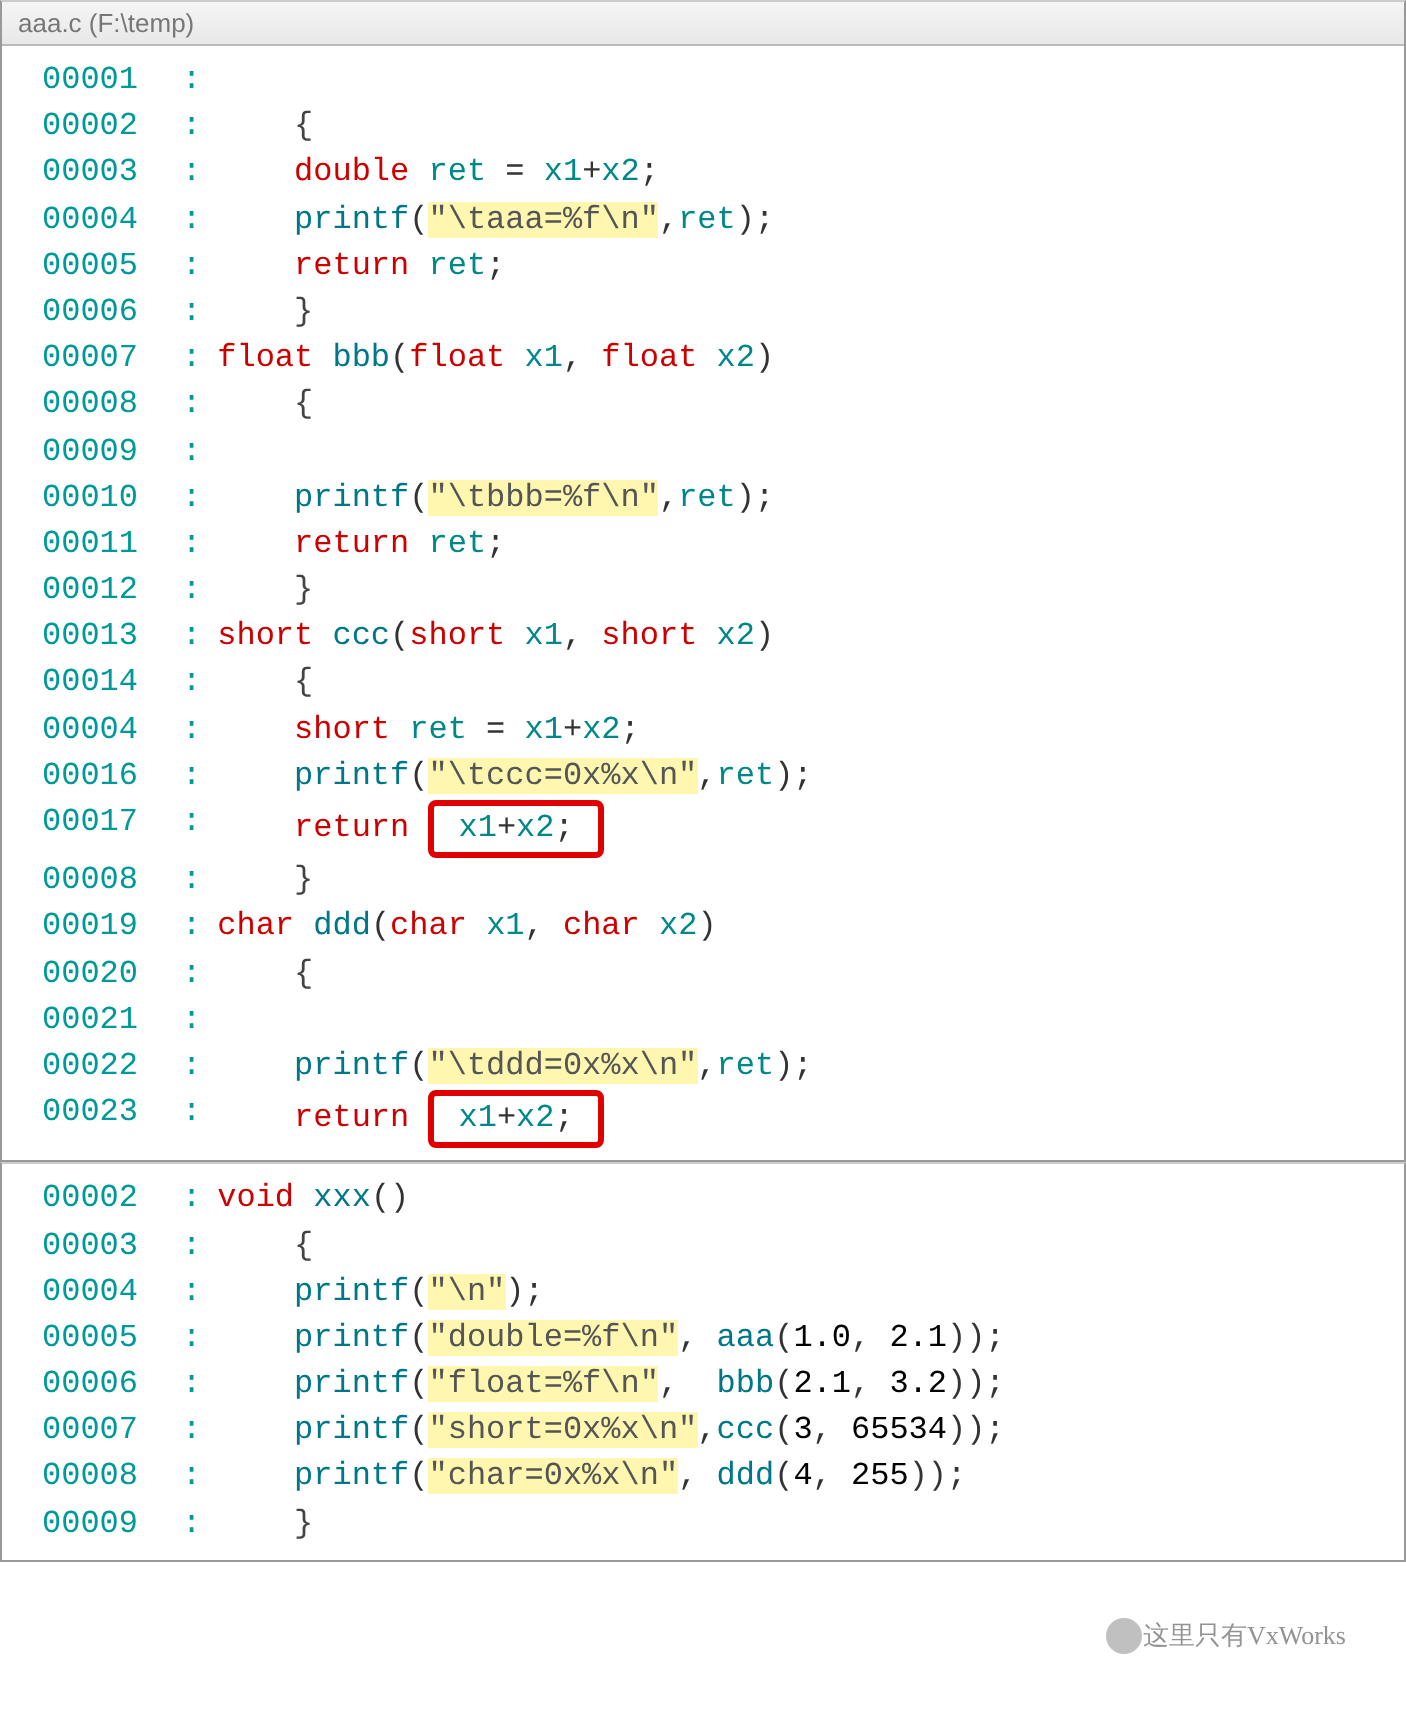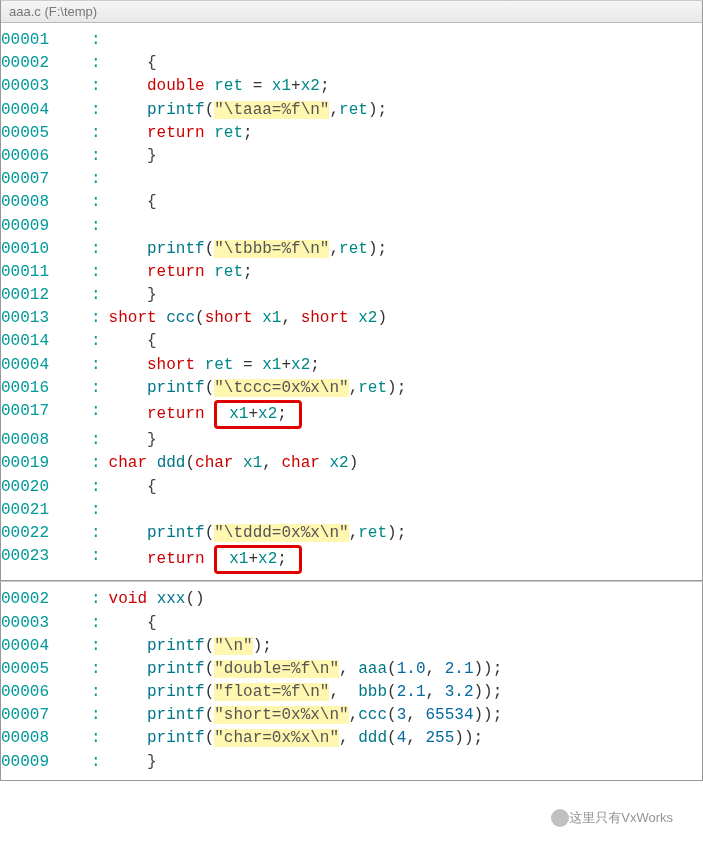--- a/index.html
+++ b/index.html
@@ -27,49 +27,49 @@
 }
 .code-line {
   display: flex;
   align-items: flex-start;
   line-height: 1.45;
   white-space: pre;
 }
 .line-num {
   color: #009999;
   width: 90px;
-  text-align: left;
+  text-align: center;
   padding-right: 2px;
   user-select: none;
 }
 .colon {
   color: #009999;
   padding-right: 8px;
 }
 .code-content {
   flex: 1;
 }
 .kw { color: #cc0000; }
 .fn { color: #007788; }
 .param { color: #008888; }
 .str { color: #555; background: #fff7b0; }
-.num { color: #0369a1; }
+.num { color: #000000; }
 .brace { color: #444; }
 .plain { color: #333; }
 .highlight-box {
   border: 3px solid #e00000;
   border-radius: 4px;
   padding: 0 12px;
   display: inline-block;
 }
 .watermark {
   position: fixed;
   right: 30px;
   bottom: 28px;
-  font-family: Liberation Sans, sans-serif;
+  font-family: Liberation Serif, serif;
   font-size: 13px;
   color: rgba(120,120,120,0.8);
   display: flex;
   align-items: flex-start;
   gap: 0;
   pointer-events: none;
 }
 .watermark-icon {
   width: 18px;
   height: 18px;
@@ -84,21 +84,21 @@
 <div id="root">
     <div class="file-panel">
       <div class="file-header">aaa.c (F:\temp)</div>
       <div class="code-area">
         <div class="code-line"><span class="line-num">00001</span><span class="colon">:</span></div>
         <div class="code-line"><span class="line-num">00002</span><span class="colon">:</span><span class="code-content">    <span class="brace">{</span></span></div>
         <div class="code-line"><span class="line-num">00003</span><span class="colon">:</span><span class="code-content">    <span class="kw">double </span><span class="param">ret</span><span class="plain"> = </span><span class="param">x1</span><span class="plain">+</span><span class="param">x2</span><span class="plain">;</span></span></div>
         <div class="code-line"><span class="line-num">00004</span><span class="colon">:</span><span class="code-content">    <span class="fn">printf</span><span class="plain">(</span><span class="str">"\taaa=%f\n"</span><span class="plain">,</span><span class="param">ret</span><span class="plain">);</span></span></div>
         <div class="code-line"><span class="line-num">00005</span><span class="colon">:</span><span class="code-content">    <span class="kw">return </span><span class="param">ret</span><span class="plain">;</span></span></div>
         <div class="code-line"><span class="line-num">00006</span><span class="colon">:</span><span class="code-content">    <span class="brace">}</span></span></div>
-        <div class="code-line"><span class="line-num">00007</span><span class="colon">:</span></div>
+        <div class="code-line"><span class="line-num">00007</span><span class="colon">:</span><span class="code-content"><span class="kw">float </span><span class="fn">bbb</span><span class="plain">(</span><span class="kw">float </span><span class="param">x1</span><span class="plain">, </span><span class="kw">float </span><span class="param">x2</span><span class="plain">)</span></span></div>
         <div class="code-line"><span class="line-num">00008</span><span class="colon">:</span><span class="code-content">    <span class="brace">{</span></span></div>
         <div class="code-line"><span class="line-num">00009</span><span class="colon">:</span></div>
         <div class="code-line"><span class="line-num">00010</span><span class="colon">:</span><span class="code-content">    <span class="fn">printf</span><span class="plain">(</span><span class="str">"\tbbb=%f\n"</span><span class="plain">,</span><span class="param">ret</span><span class="plain">);</span></span></div>
         <div class="code-line"><span class="line-num">00011</span><span class="colon">:</span><span class="code-content">    <span class="kw">return </span><span class="param">ret</span><span class="plain">;</span></span></div>
         <div class="code-line"><span class="line-num">00012</span><span class="colon">:</span><span class="code-content">    <span class="brace">}</span></span></div>
         <div class="code-line"><span class="line-num">00013</span><span class="colon">:</span><span class="code-content"><span class="kw">short </span><span class="fn">ccc</span><span class="plain">(</span><span class="kw">short </span><span class="param">x1</span><span class="plain">, </span><span class="kw">short </span><span class="param">x2</span><span class="plain">)</span></span></div>
         <div class="code-line"><span class="line-num">00014</span><span class="colon">:</span><span class="code-content">    <span class="brace">{</span></span></div>
         <div class="code-line"><span class="line-num">00004</span><span class="colon">:</span><span class="code-content">    <span class="kw">short </span><span class="param">ret</span><span class="plain"> = </span><span class="param">x1</span><span class="plain">+</span><span class="param">x2</span><span class="plain">;</span></span></div>
         <div class="code-line"><span class="line-num">00016</span><span class="colon">:</span><span class="code-content">    <span class="fn">printf</span><span class="plain">(</span><span class="str">"\tccc=0x%x\n"</span><span class="plain">,</span><span class="param">ret</span><span class="plain">);</span></span></div>
         <div class="code-line"><span class="line-num">00017</span><span class="colon">:</span><span class="code-content">    <span class="kw">return </span><span class="highlight-box"><span class="param">x1</span><span class="plain">+</span><span class="param">x2</span><span class="plain">;</span></span></span></div>

